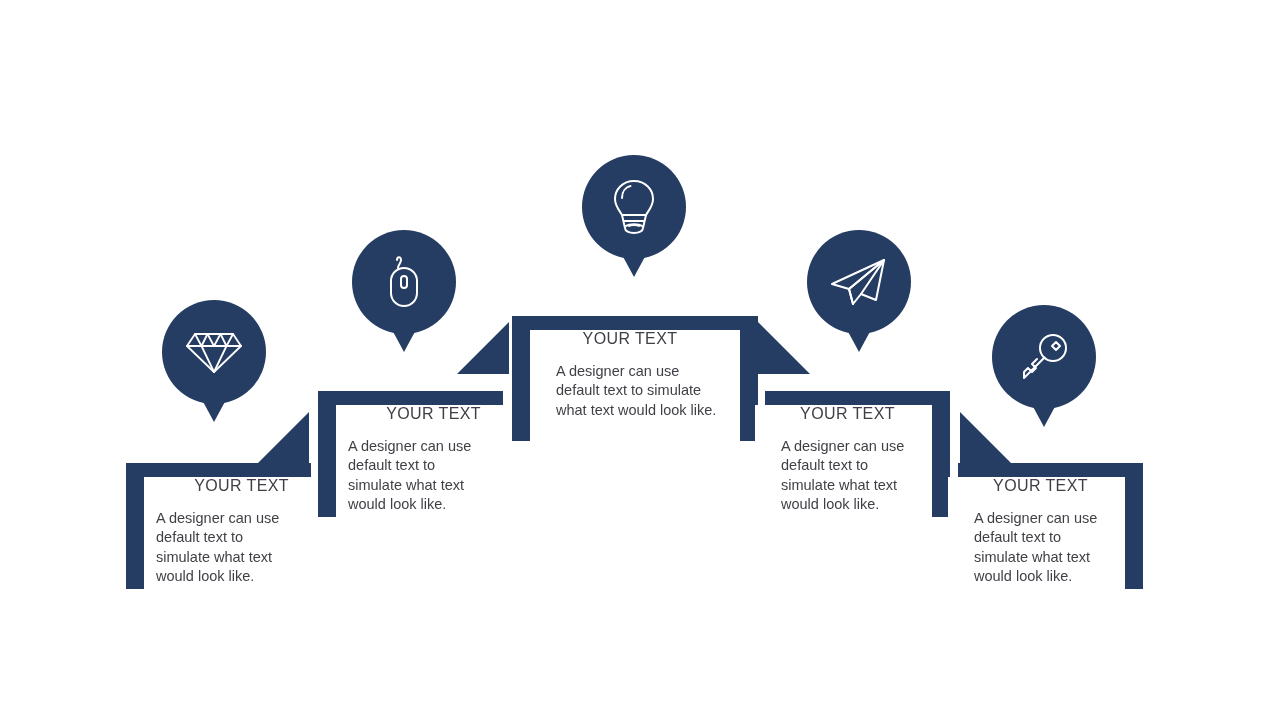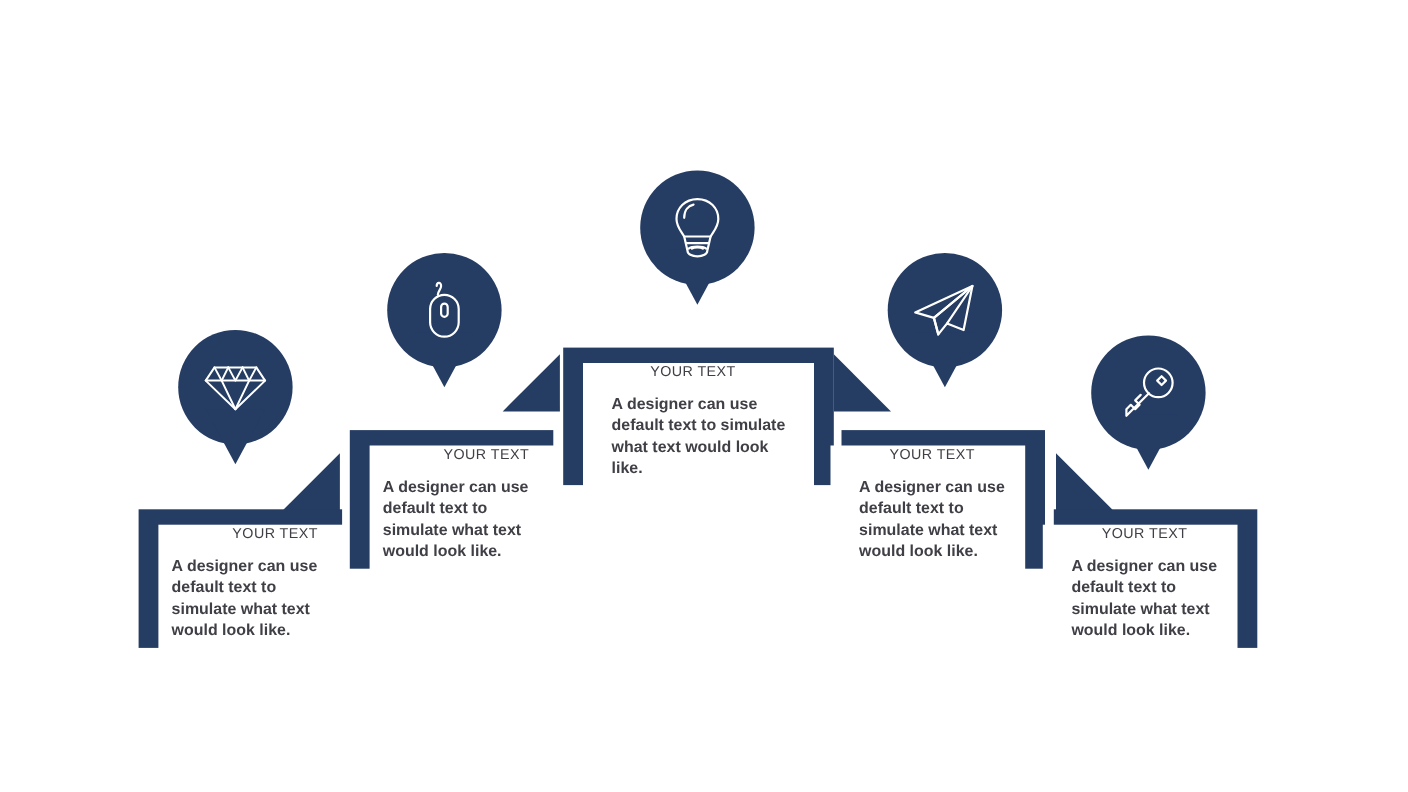--- a/index.html
+++ b/index.html
@@ -75,31 +75,31 @@
 
   .card .content {
     position: absolute;
     z-index: 3;
     left: 0;
     right: 0;
     top: 14px;
   }
   .card .title {
     color: #3f3f46;
-    font-size: 13px;
+    font-size: 16px;
     font-weight: 400;
     letter-spacing: 0.4px;
     margin: 0 0 14px 0;
     white-space: nowrap;
   }
   .card .body {
     color: #3f3f46;
     font-size: 14.5px;
     line-height: 1.33;
-    font-weight: 700;
+    font-weight: 400;
     margin: 0;
     max-width: 168px;
   }
   .card.left .content   { padding-left: 30px; padding-right: 14px; }
   .card.right .content  { padding-left: 16px; padding-right: 30px; }
   .card.center .content { padding-left: 44px; padding-right: 36px; }
 
   .card.left .title   { text-align: right; padding-right: 8px; }
   .card.right .title  { text-align: center; padding-right: 6px; }
   .card.center .title { text-align: center; padding-right: 18px; }

